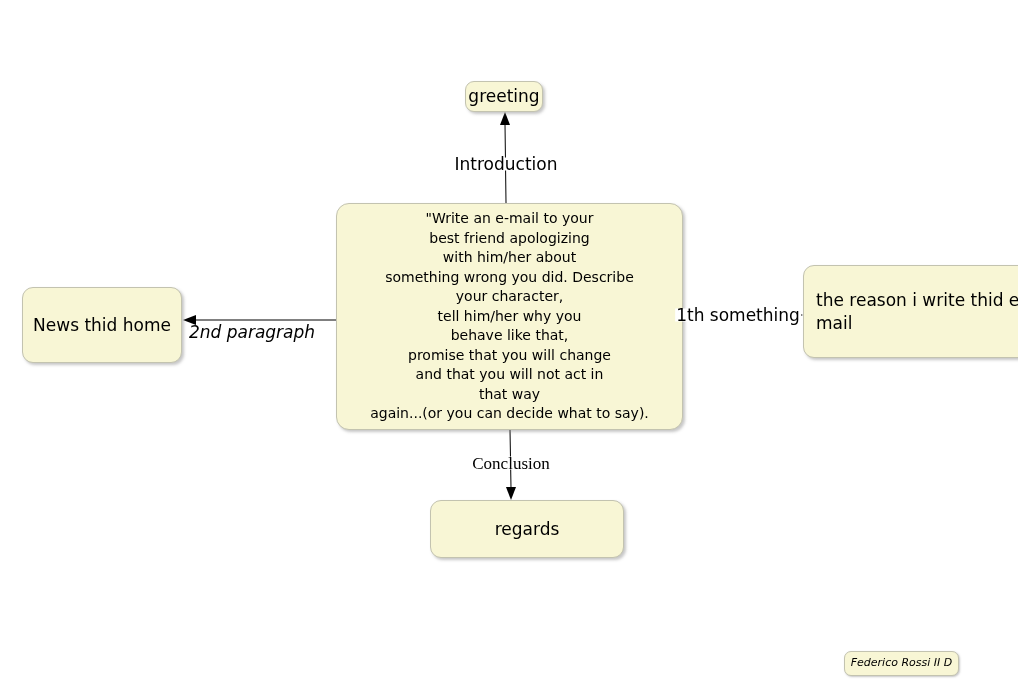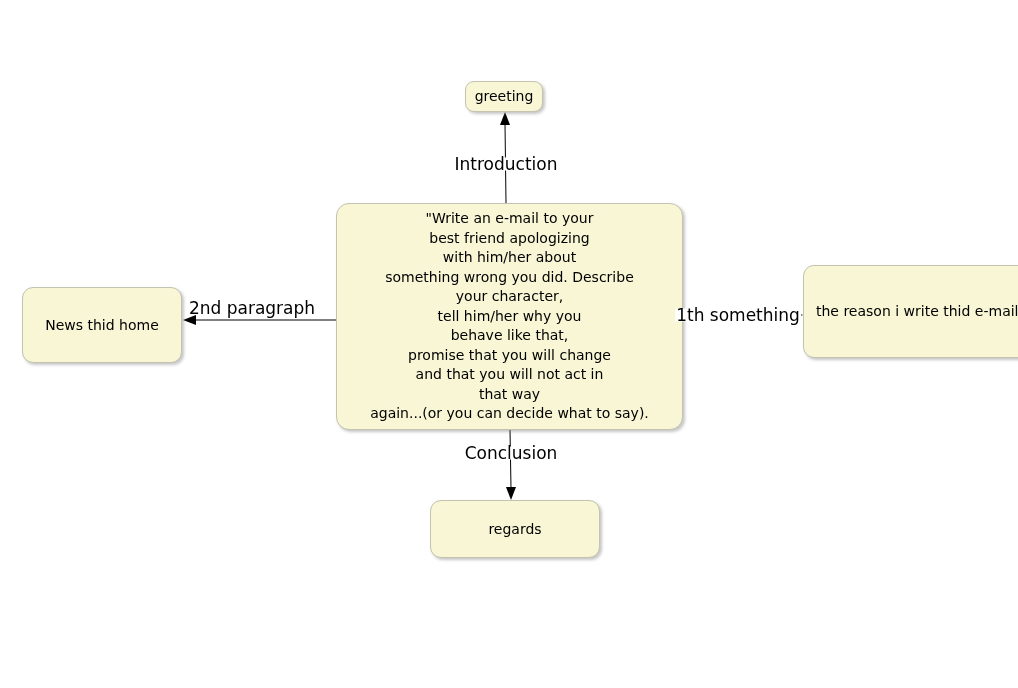--- a/index.html
+++ b/index.html
@@ -31,21 +31,21 @@
   .node {
     position: absolute;
     background: var(--node-fill);
     border: 1px solid var(--node-border);
     border-radius: 11px;
     box-shadow: 2px 2px 3px rgba(130,130,130,0.45);
     display: flex;
     align-items: center;
     justify-content: center;
     text-align: center;
-    font-size: 14px;
+    font-size: 17px;
     line-height: 1.3;
   }
   .node-central {
     left: 336px; top: 203px;
     width: 347px; height: 227px;
     font-size: 14px;
     line-height: 19.5px;
     white-space: pre-line;
     border-radius: 13px;
     padding: 4px 6px;
@@ -61,43 +61,43 @@
   }
   .node-reason {
     left: 803px; top: 265px;
     width: 240px; height: 93px;
     justify-content: flex-start;
     text-align: left;
     padding-left: 12px;
   }
   .node-regards {
     left: 430px; top: 500px;
-    width: 170px; height: 58px;
+    width: 194px; height: 58px;
   }
   .node-author {
     left: 844px; top: 651px;
     width: 115px; height: 25px;
     font-size: 11px;
     font-style: italic;
     border-radius: 7px;
     box-shadow: 1px 1px 2px rgba(130,130,130,0.45);
   }
   .connector-label {
     position: absolute;
     transform: translate(-50%, -50%);
     background: var(--bg);
     font-size: 17px;
     padding: 0 1px;
     white-space: nowrap;
     line-height: 13px;
   }
   .label-introduction { left: 506px; top: 164px; }
-  .label-second { left: 252px; top: 308px; }
+  .label-second { left: 252px; top: 332px; font-style: italic; }
   .label-first { left: 738px; top: 315px; }
-  .label-conclusion { left: 511px; top: 453px; }
+  .label-conclusion { left: 511px; top: 463px; font-family: Liberation Serif, serif; }
 </style>
 </head>
 <body>
 
 <div class="canvas">
 
   <svg class="connector-layer" width="1018" height="688" viewBox="0 0 1018 688" xmlns="http://www.w3.org/2000/svg">
 
     <line x1="506" y1="203" x2="505" y2="124" stroke="#000" stroke-width="1"></line>
     <polygon points="505,112 500,125 510,125" fill="#000"></polygon>
@@ -125,20 +125,21 @@
 again...(or you can decide what to say).</div>
 
   <div class="node node-greeting">greeting</div>
 
   <div class="node node-news">News thid home</div>
 
   <div class="node node-reason">the reason i write thid e-mail</div>
 
   <div class="node node-regards">regards</div>
 
+  <div class="node node-author">Federico Rossi II D</div>
 
   <span class="connector-label label-introduction">Introduction</span>
 
   <span class="connector-label label-second">2nd paragraph</span>
 
   <span class="connector-label label-first">1th something</span>
 
   <span class="connector-label label-conclusion">Conclusion</span>
 
 </div>

